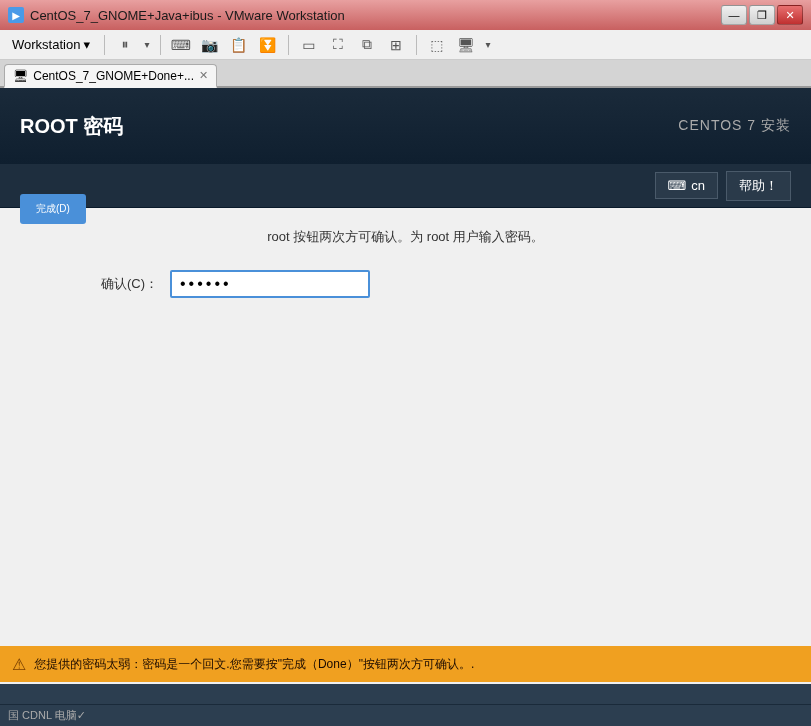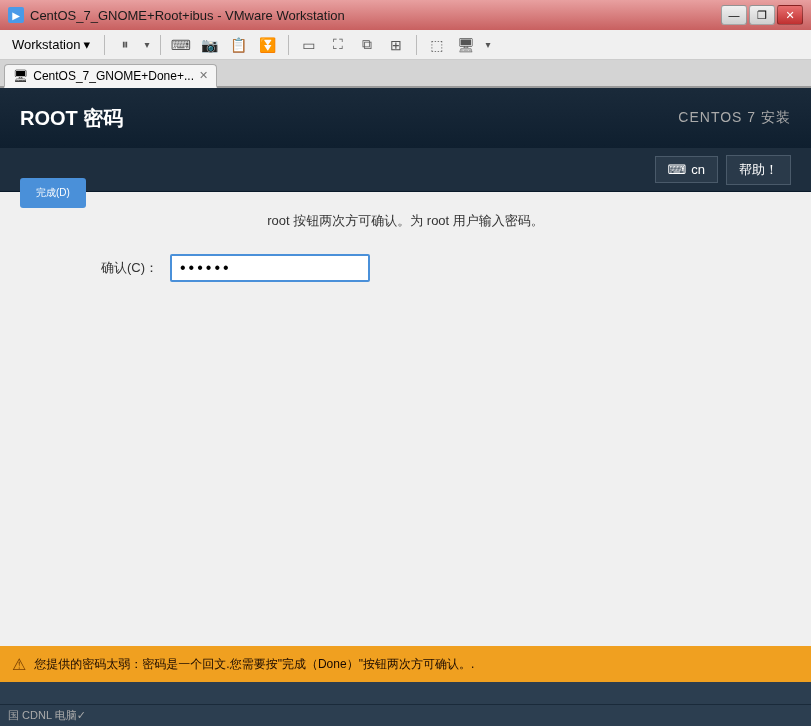--- a/index.html
+++ b/index.html
@@ -74,21 +74,21 @@
     .vm-content {
       width: 100%;
       height: calc(726px - 30px - 30px - 28px - 22px);
       background: #2c3e50;
       position: relative;
       overflow: hidden;
     }
 
     
     .installer-header {
-      height: 60px;
+      height: 76px;
       background: linear-gradient(to bottom, #1a2a3a, #0f1f2f);
       display: flex;
       align-items: center;
       justify-content: space-between;
       padding: 0 20px;
     }
     .installer-title { color: white; font-size: 20px; font-weight: bold; }
     .installer-centos-label { color: #aaa; font-size: 14px; letter-spacing: 1px; }
 
     
@@ -221,21 +221,21 @@
     .status-right { display: flex; align-items: center; gap: 8px; color: #aaa; font-size: 11px; }
   </style>
 </head>
 <body>
 
 <div class="title-bar">
   <div class="title-bar-left">
     <div class="title-bar-icon">
       <span>▶</span>
     </div>
-    <span class="title-bar-text">CentOS_7_GNOME+Root+ibus - VMware Workstation</span>
+    <span class="title-bar-text">CentOS_7_GNOME+Java+ibus - VMware Workstation</span>
   </div>
   <div class="title-bar-controls">
     <div class="title-btn">—</div>
     <div class="title-btn">❐</div>
     <div class="title-btn close">✕</div>
   </div>
 </div>
 
 <div class="menu-bar">
   <div class="menu-item">

